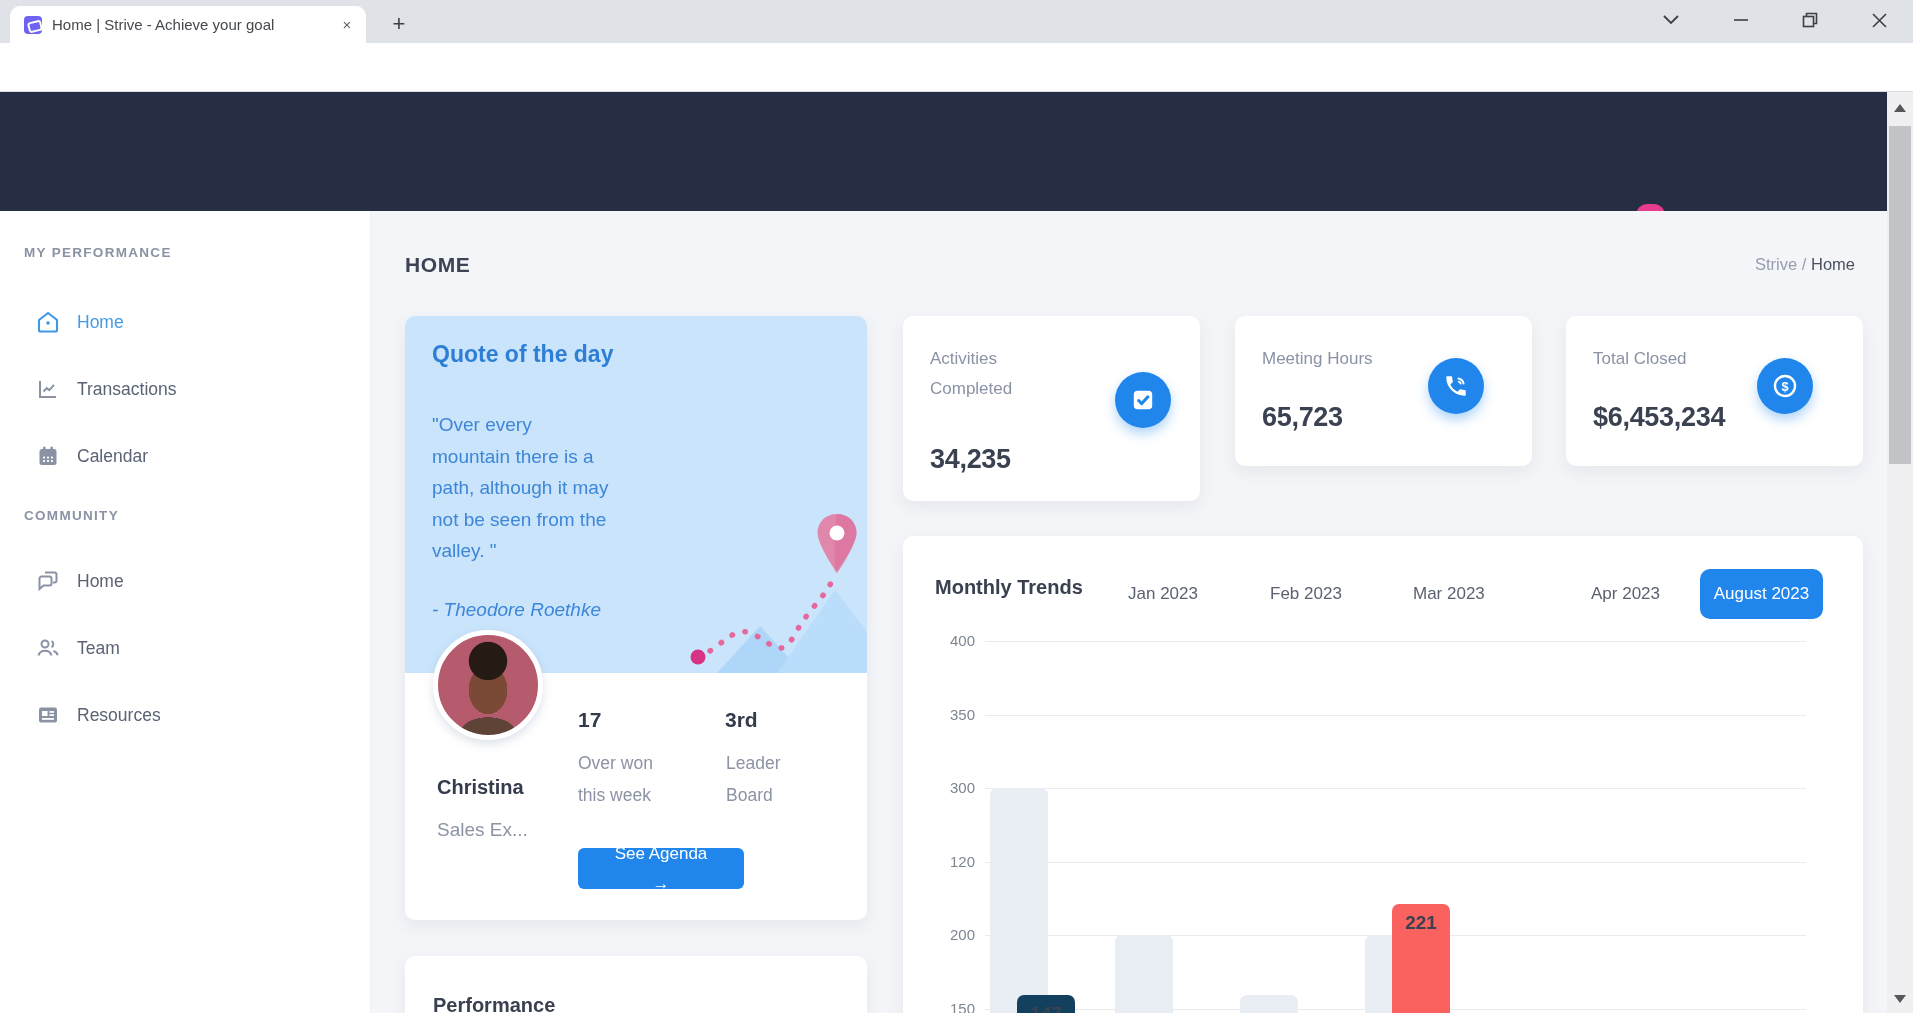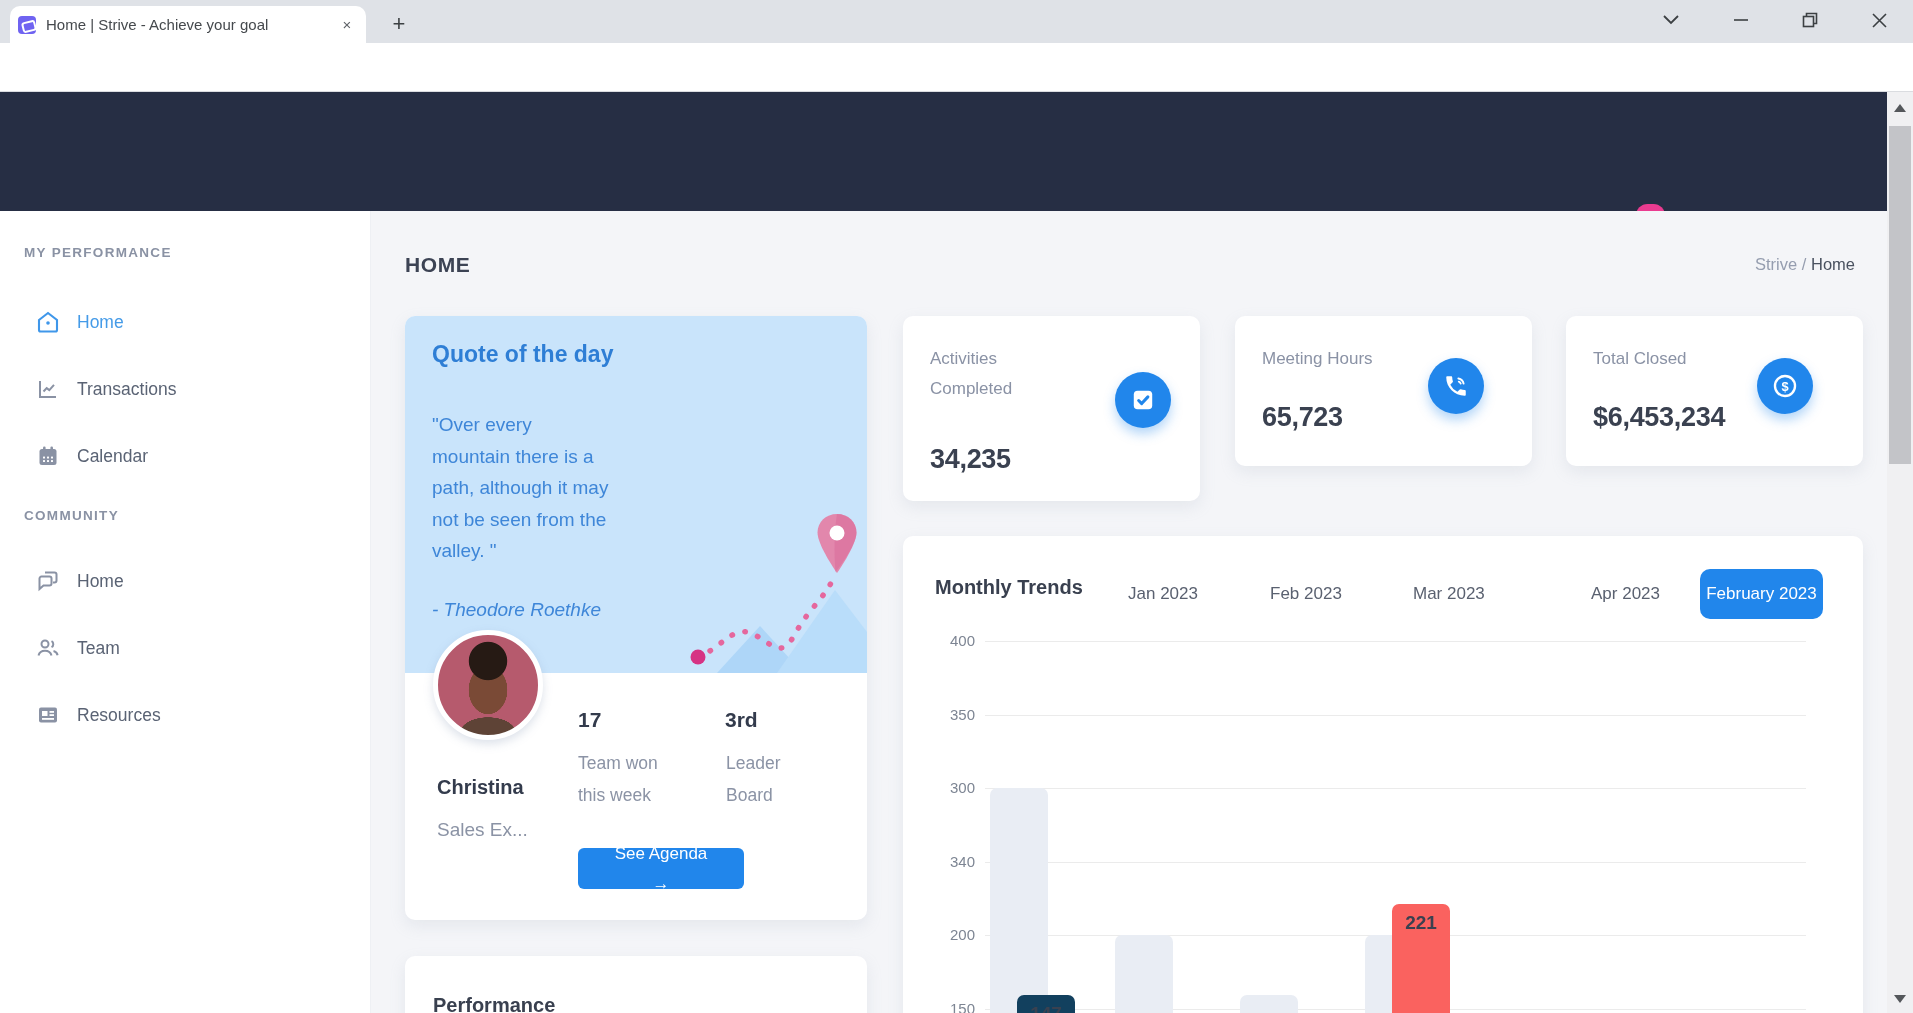--- a/index.html
+++ b/index.html
@@ -3,21 +3,21 @@
 <meta charset="utf-8">
 <style>
   * { margin:0; padding:0; box-sizing:border-box; }
   html,body { width:1913px; height:1013px; overflow:hidden; }
   body { font-family:"Liberation Sans", sans-serif; }
   #screen { position:relative; width:1913px; height:1013px; background:#dfe2e7; overflow:hidden; }
   .abs { position:absolute; }
 
   
   #tabstrip { position:absolute; left:0; top:0; width:1913px; height:43px; background:#dfe2e7; }
-  #tab { position:absolute; left:10px; top:6px; width:356px; height:37px; background:#fff; border-radius:10px 10px 0 0; display:flex; align-items:center; padding:0 10px 0 8px; }
+  #tab { position:absolute; left:10px; top:6px; width:356px; height:37px; background:#fff; border-radius:10px 10px 0 0; display:flex; align-items:center; padding:0 10px 0 14px; }
   #tab-title { flex:1; font-size:15px; color:#45494d; white-space:nowrap; overflow:hidden; -webkit-mask-image:linear-gradient(90deg,#000 88%,transparent); mask-image:linear-gradient(90deg,#000 88%,transparent); margin-left:10px; }
   .favicon { width:18px; height:18px; border-radius:4px; background:#6f63f1; position:relative; flex:0 0 auto; }
   .favicon::after { content:""; position:absolute; left:4px; top:5px; width:10px; height:7px; border:2px solid #fff; border-radius:3px; transform:rotate(-14deg); }
   #tab-close { width:18px; height:18px; border-radius:50%; display:flex; align-items:center; justify-content:center; font-size:15px; color:#5f6368; cursor:pointer; }
   #newtab { position:absolute; left:384px; top:9px; width:30px; height:30px; display:flex; align-items:center; justify-content:center; font-size:22px; color:#3c4043; cursor:pointer; }
   .winbtn { position:absolute; top:0; width:46px; height:40px; display:flex; align-items:center; justify-content:center; }
   #toolbar { position:absolute; left:0; top:43px; width:1913px; height:49px; background:#fff; border-bottom:1px solid #dadce0; }
   .tbtn { position:absolute; top:50px; width:34px; height:34px; display:flex; align-items:center; justify-content:center; border-radius:50%; }
   #omnibox { position:absolute; left:158px; top:49px; width:1300px; height:37px; border-radius:19px; background:#f0f2f4; display:flex; align-items:center; padding:0 16px; }
   #url { font-size:16px; color:#27292d; margin-left:12px; }
@@ -332,21 +332,21 @@
           <path d="M160 6c-11 0-19.5 8-19.5 18.5 0 13 19.5 40.5 19.5 40.5s19.5-27.5 19.5-40.5C179.5 14 171 6 160 6z" fill="#e287ac"></path>
           <path d="M160 6c-3 18-3 40-1.5 58 0 0 21-26.5 21-39C179.5 14 171 6 160 6z" fill="#d96b9b" opacity=".55"></path>
           <circle cx="160" cy="25" r="7.5" fill="#fff"></circle>
           <circle cx="21" cy="149" r="7.5" fill="#d63384"></circle>
         </svg>
       </div>
       <div class="avatar" id="quote-avatar"></div>
       <div id="profile-name">Christina</div>
       <div id="profile-role">Sales Ex...</div>
       <div class="q-stat-val" style="left:173px;">17</div>
-      <div class="q-stat-l1" style="left:173px;">Team won</div>
+      <div class="q-stat-l1" style="left:173px;">Over won</div>
       <div class="q-stat-l2" style="left:173px;">this week</div>
       <div class="q-stat-val" style="left:320px;">3rd</div>
       <div class="q-stat-l1" style="left:321px;">Leader</div>
       <div class="q-stat-l2" style="left:321px;">Board</div>
       <button id="see-agenda">
         <span>See Agenda</span>
           <span>→</span>
       </button>
     </div>
 
@@ -382,30 +382,30 @@
       </div>
       <div class="stat-value" style="top:86px;">$6,453,234</div>
     </div>
 
     <div class="card" id="trends-card">
       <div id="trends-title">Monthly Trends</div>
       <div class="trend-tab" style="left:225px;">Jan 2023</div>
       <div class="trend-tab" style="left:367px;">Feb 2023</div>
       <div class="trend-tab" style="left:510px;">Mar 2023</div>
       <div class="trend-tab" style="left:688px;">Apr 2023</div>
-      <button id="trend-tab-active">February 2023</button>
+      <button id="trend-tab-active">August 2023</button>
       <div id="plot" style="position:absolute;left:0;top:0;width:960px;height:660px;">
           <div class="gridline" style="top: 105px;"></div>
           <div class="ytick" style="top: 96px;">400</div>
           <div class="gridline" style="top: 178.5px;"></div>
           <div class="ytick" style="top: 169.5px;">350</div>
           <div class="gridline" style="top: 252px;"></div>
           <div class="ytick" style="top: 243px;">300</div>
           <div class="gridline" style="top: 325.5px;"></div>
-          <div class="ytick" style="top: 316.5px;">340</div>
+          <div class="ytick" style="top: 316.5px;">120</div>
           <div class="gridline" style="top: 399px;"></div>
           <div class="ytick" style="top: 390px;">200</div>
           <div class="gridline" style="top: 472.5px;"></div>
           <div class="ytick" style="top: 463.5px;">150</div>
           <div class="bar" style="left: 87px; top: 252px; width: 58px; height: 448px; background: rgb(233, 237, 244);"></div>
           <div class="bar" style="left: 114px; top: 459px; width: 58px; height: 241px; background: rgb(18, 64, 94);"></div>
           <div class="bar-label" style="left: 103px; top: 431px;">147</div>
           <div class="bar" style="left: 212px; top: 399px; width: 58px; height: 301px; background: rgb(233, 237, 244);"></div>
           <div class="bar" style="left: 337px; top: 459px; width: 58px; height: 241px; background: rgb(233, 237, 244);"></div>
           <div class="bar" style="left: 462px; top: 399px; width: 58px; height: 301px; background: rgb(233, 237, 244);"></div>

